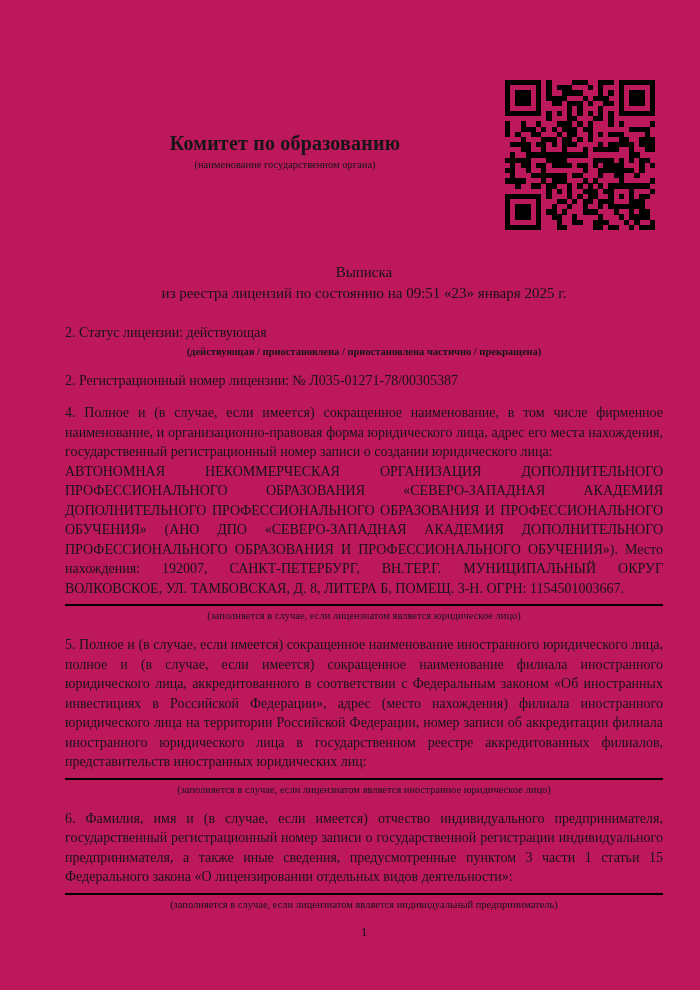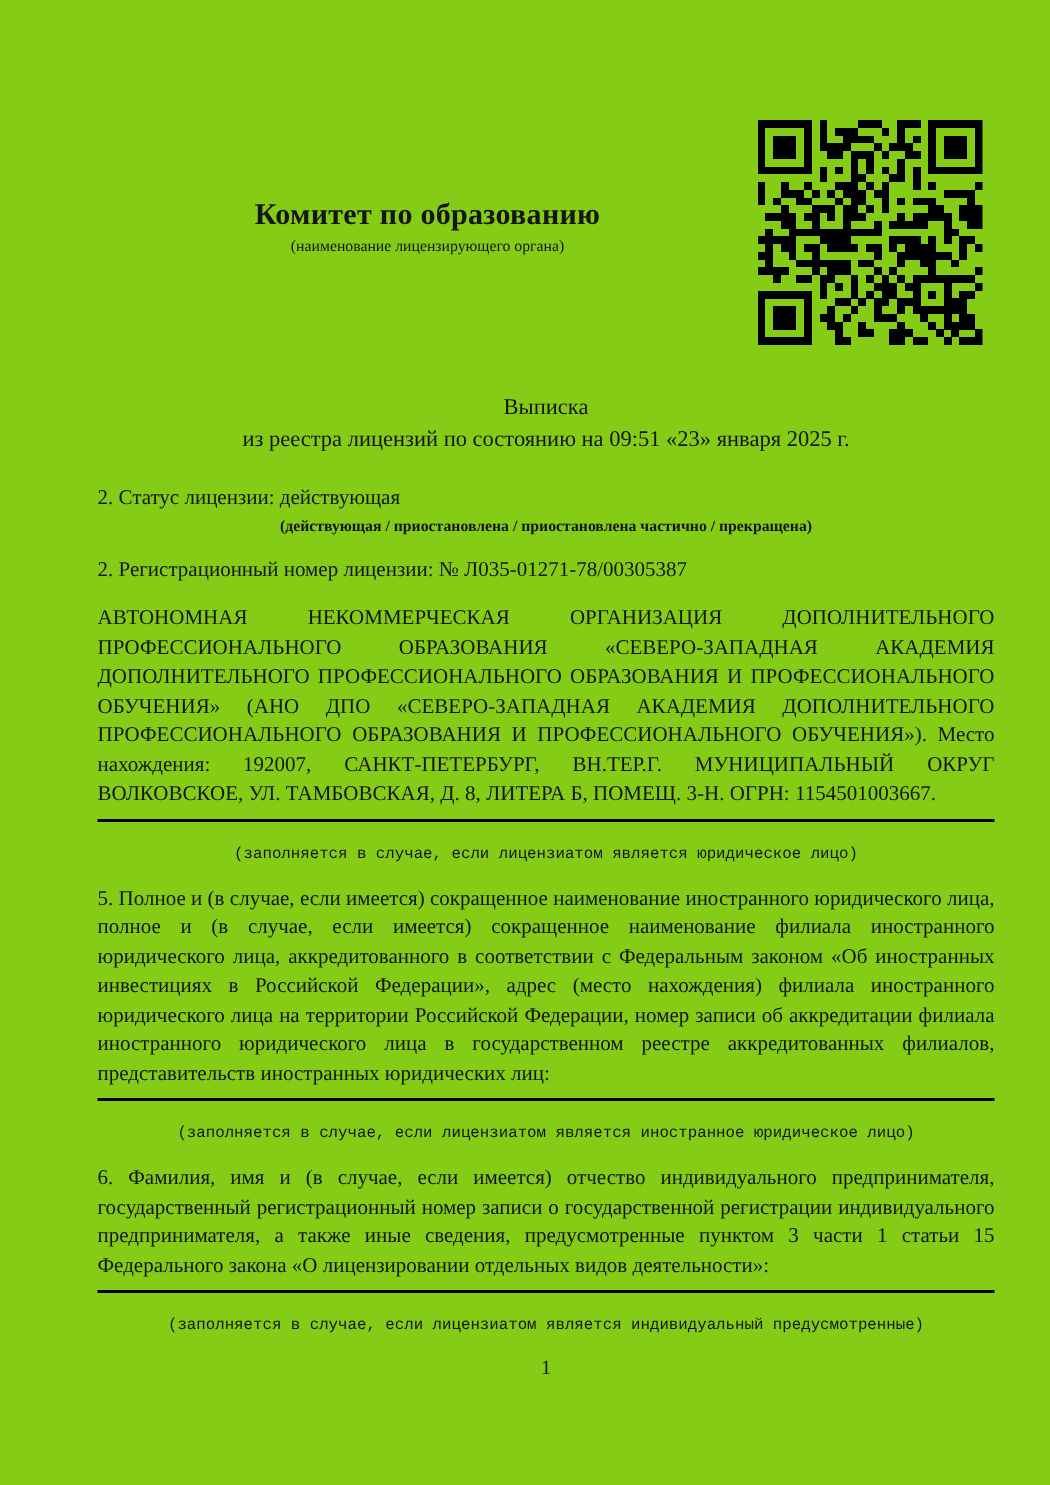--- a/index.html
+++ b/index.html
@@ -3,21 +3,21 @@
 <meta charset="utf-8">
 <style>
   * { margin: 0; padding: 0; box-sizing: border-box; }
   html, body { background: #ffffff; }
   body {
     width: 700px; height: 990px;
     font-family: "Liberation Serif", "DejaVu Serif", serif;
     color: #151515;
     -webkit-font-smoothing: antialiased;
   }
-  .page { width: 700px; height: 990px; overflow: hidden; position: relative; background: #84cc16; }
+  .page { width: 700px; height: 990px; overflow: hidden; position: relative; background: #be185d; }
 
   
   .header-row {
     display: flex; align-items: center;
     padding: 80px 45px 0 65px; height: 230px;
   }
   .org-block { flex: 1 1 auto; text-align: center; padding-bottom: 8px; }
   .org-name { font-size: 20px; font-weight: 700; letter-spacing: 0.2px; }
   .org-caption { font-size: 10.5px; margin-top: 4px; }
   .qr-box { width: 150px; height: 150px; flex: 0 0 auto; }
@@ -30,33 +30,33 @@
 
   .body-text { font-size: 14px; line-height: 19.5px; }
   .just { text-align: justify; }
   .item-gap { margin-top: 13px; }
   .first-item { margin-top: 19px; }
 
   .small-caption { font-size: 10.5px; line-height: 13px; text-align: center; }
   .cap-tight { margin-top: 2px; font-weight: bold; }
 
   .rule { border-top: 2px solid #000; height: 0; margin-top: 6px; }
-  .rule-cap { margin-top: 16px; font-family: Liberation Mono, monospace; }
+  .rule-cap { margin-top: 3px; }
 
   .page-num { text-align: center; font-size: 13.5px; margin-top: 13px; }
 </style>
 </head>
 <body>
 
 <div class="page">
 
   <div class="header-row">
     <div class="org-block">
       <div class="org-name">Комитет по образованию</div>
-      <div class="org-caption">(наименование лицензирующего органа)</div>
+      <div class="org-caption">(наименование государственном органа)</div>
     </div>
     <div class="qr-box">
         <svg width="150" height="150" viewBox="0 0 150 150" shape-rendering="crispEdges" fill="#000">
           <rect x="0.00" y="0.00" width="5.23" height="5.23"></rect>
           <rect x="5.17" y="0.00" width="5.23" height="5.23"></rect>
           <rect x="10.34" y="0.00" width="5.23" height="5.23"></rect>
           <rect x="15.52" y="0.00" width="5.23" height="5.23"></rect>
           <rect x="20.69" y="0.00" width="5.23" height="5.23"></rect>
           <rect x="25.86" y="0.00" width="5.23" height="5.23"></rect>
           <rect x="31.03" y="0.00" width="5.23" height="5.23"></rect>
@@ -485,33 +485,34 @@
       <div>из реестра лицензий по состоянию на 09:51 «23» января 2025 г.</div>
     </div>
 
     <p class="body-text first-item">2. Статус лицензии: действующая</p>
     <p class="small-caption cap-tight">(действующая / приостановлена / приостановлена частично / прекращена)</p>
 
     <p class="body-text item-gap">2. Регистрационный номер лицензии: № Л035-01271-78/00305387</p>
 
 
     <div class="item-gap">
+      <p class="body-text just">4. Полное и (в случае, если имеется) сокращенное наименование, в том числе фирменное наименование, и организационно-правовая форма юридического лица, адрес его места нахождения, государственный регистрационный номер записи о создании юридического лица:</p>
       <p class="body-text just">АВТОНОМНАЯ НЕКОММЕРЧЕСКАЯ ОРГАНИЗАЦИЯ ДОПОЛНИТЕЛЬНОГО ПРОФЕССИОНАЛЬНОГО ОБРАЗОВАНИЯ «СЕВЕРО-ЗАПАДНАЯ АКАДЕМИЯ ДОПОЛНИТЕЛЬНОГО ПРОФЕССИОНАЛЬНОГО ОБРАЗОВАНИЯ И ПРОФЕССИОНАЛЬНОГО ОБУЧЕНИЯ» (АНО ДПО «СЕВЕРО-ЗАПАДНАЯ АКАДЕМИЯ ДОПОЛНИТЕЛЬНОГО ПРОФЕССИОНАЛЬНОГО ОБРАЗОВАНИЯ И ПРОФЕССИОНАЛЬНОГО ОБУЧЕНИЯ»). Место нахождения: 192007, САНКТ-ПЕТЕРБУРГ, ВН.ТЕР.Г. МУНИЦИПАЛЬНЫЙ ОКРУГ ВОЛКОВСКОЕ, УЛ. ТАМБОВСКАЯ, Д. 8, ЛИТЕРА Б, ПОМЕЩ. 3-Н. ОГРН: 1154501003667.</p>
       <div class="rule"></div>
       <p class="small-caption rule-cap">(заполняется в случае, если лицензиатом является юридическое лицо)</p>
     </div>
 
     <div class="item-gap">
       <p class="body-text just">5. Полное и (в случае, если имеется) сокращенное наименование иностранного юридического лица, полное и (в случае, если имеется) сокращенное наименование филиала иностранного юридического лица, аккредитованного в соответствии с Федеральным законом «Об иностранных инвестициях в Российской Федерации», адрес (место нахождения) филиала иностранного юридического лица на территории Российской Федерации, номер записи об аккредитации филиала иностранного юридического лица в государственном реестре аккредитованных филиалов, представительств иностранных юридических лиц:</p>
       <div class="rule"></div>
       <p class="small-caption rule-cap">(заполняется в случае, если лицензиатом является иностранное юридическое лицо)</p>
     </div>
 
     <div class="item-gap">
       <p class="body-text just">6. Фамилия, имя и (в случае, если имеется) отчество индивидуального предпринимателя, государственный регистрационный номер записи о государственной регистрации индивидуального предпринимателя, а также иные сведения, предусмотренные пунктом 3 части 1 статьи 15 Федерального закона «О лицензировании отдельных видов деятельности»:</p>
       <div class="rule"></div>
-      <p class="small-caption rule-cap">(заполняется в случае, если лицензиатом является индивидуальный предусмотренные)</p>
+      <p class="small-caption rule-cap">(заполняется в случае, если лицензиатом является индивидуальный предприниматель)</p>
     </div>
 
     <p class="page-num">1</p>
 
   </div>
 </div>
 
 </body></html>

